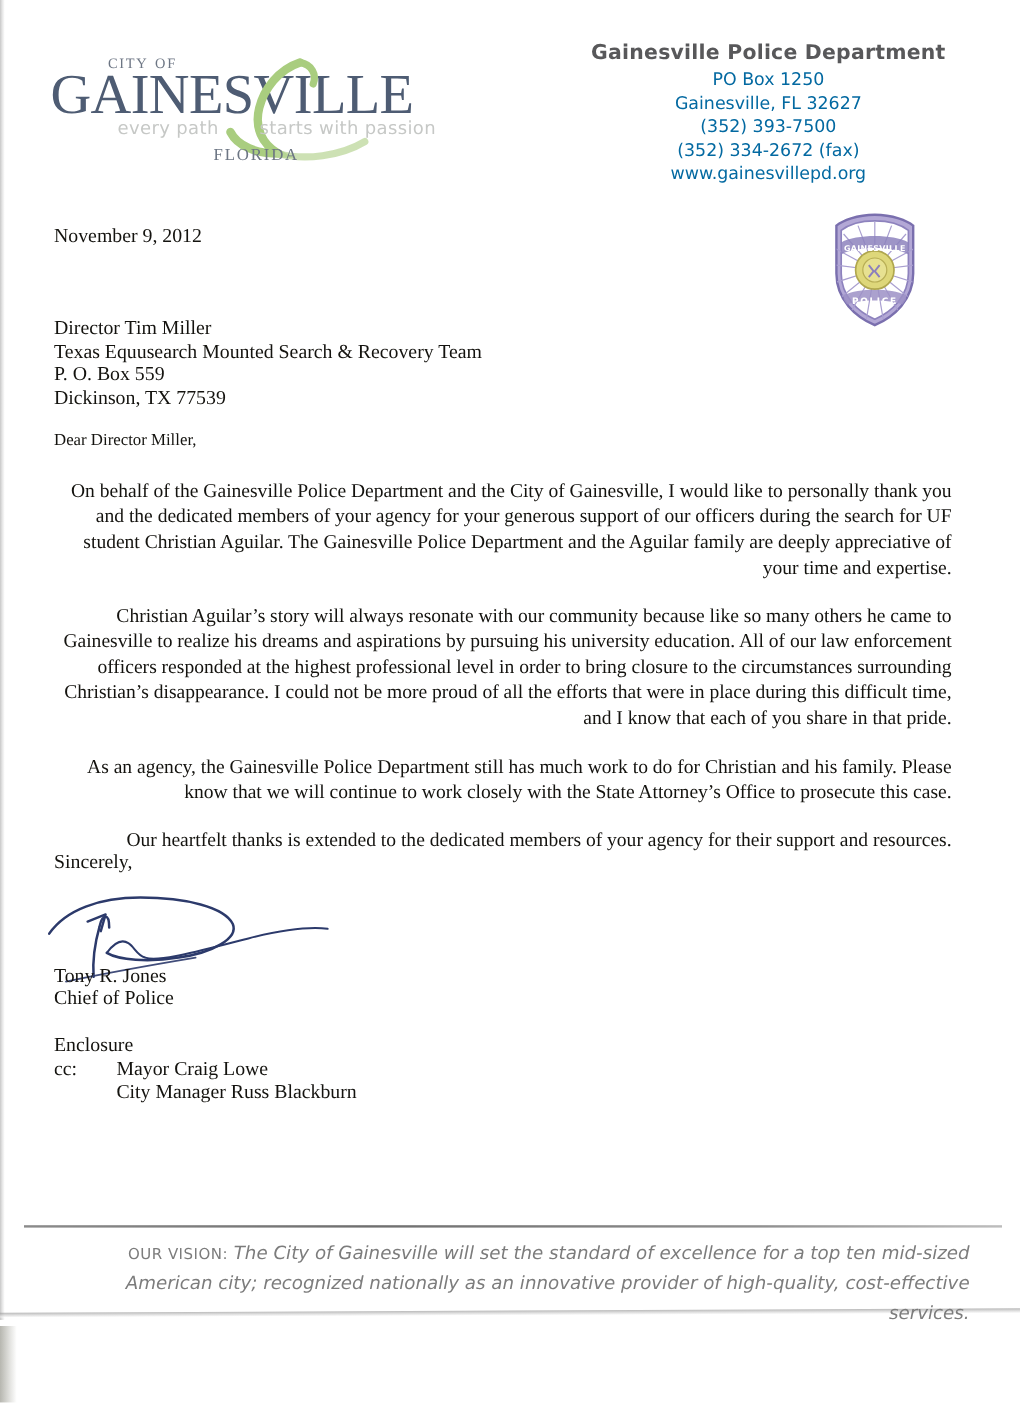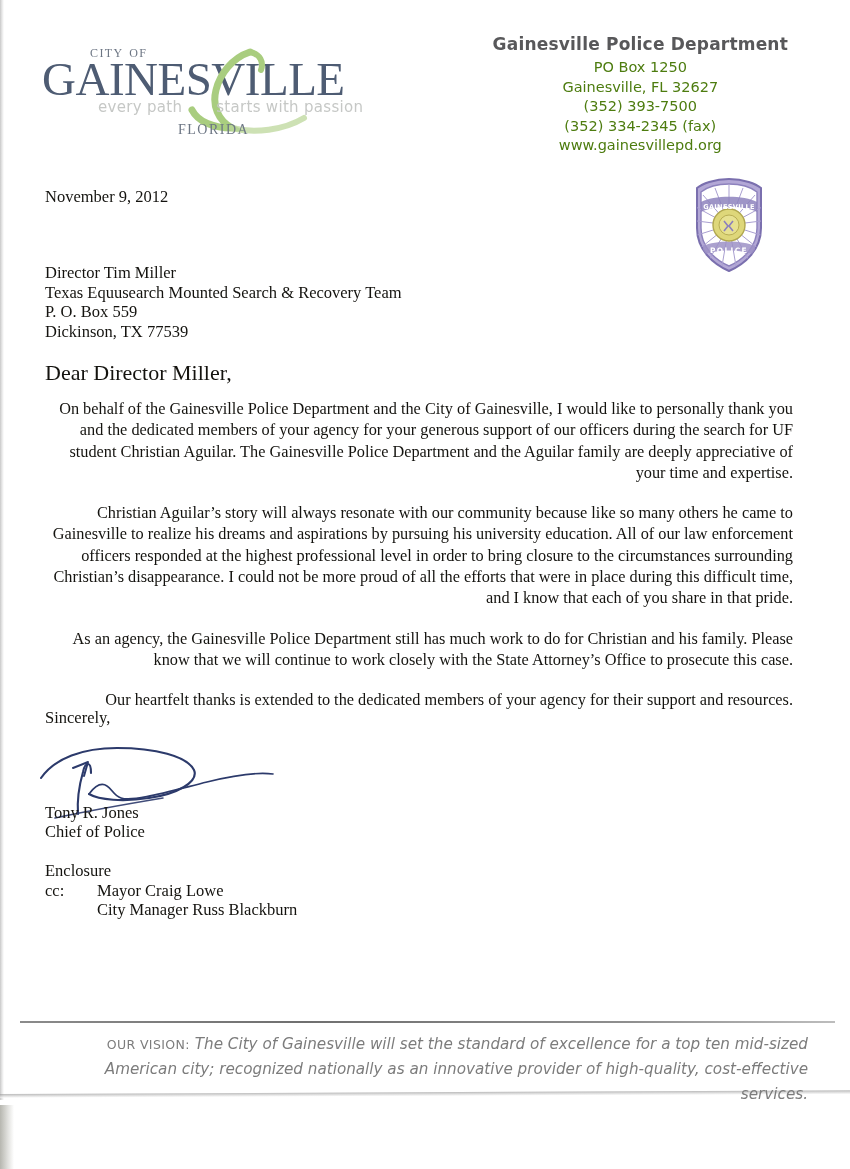--- a/index.html
+++ b/index.html
@@ -112,21 +112,21 @@
   .dept-name {
     font-size: 17px;
     font-weight: bold;
     color: #58585a;
     letter-spacing: .2px;
     margin-bottom: 4px;
   }
   .dept-line {
     font-size: 14.5px;
     line-height: 19.5px;
-    color: #4d7c0f;
+    color: #0369a1;
   }
 
   
   .badge {
     position: absolute;
     left: 692px; top: 176px;
     width: 74px; height: 98px;
   }
 
   
@@ -143,21 +143,21 @@
   }
   .recipient {
     position: absolute;
     top: 263px; left: 0;
     font-size: 16.5px;
     line-height: 19.5px;
   }
   .salutation {
     position: absolute;
     top: 360px; left: 0;
-    font-size: 22px;
+    font-size: 14px;
   }
   .body-paras {
     position: absolute;
     top: 398px; left: 0;
     width: 748px;
   }
   .body-paras p {
     margin: 0 0 19px 0;
     font-size: 16.3px;
     line-height: 21.3px;
@@ -243,21 +243,21 @@
       </div>
 
       <div class="logo-florida">FLORIDA</div>
     </div>
 
     <div class="dept-block">
       <div class="dept-name">Gainesville Police Department</div>
       <div class="dept-line">PO Box 1250</div>
       <div class="dept-line">Gainesville, FL 32627</div>
       <div class="dept-line">(352) 393-7500</div>
-      <div class="dept-line">(352) 334-2345 (fax)</div>
+      <div class="dept-line">(352) 334-2672 (fax)</div>
       <div class="dept-line">www.gainesvillepd.org</div>
     </div>
   </div>
 
   <svg class="badge" viewBox="0 0 74 98">
     <defs>
       <clipPath id="shieldClip">
         <path d="M37 3 C 52 3, 64 8, 69 12 L 69 52 C 69 74, 53 88, 37 95 C 21 88, 5 74, 5 52 L 5 12 C 10 8, 22 3, 37 3 Z"></path>
       </clipPath>
     </defs>

